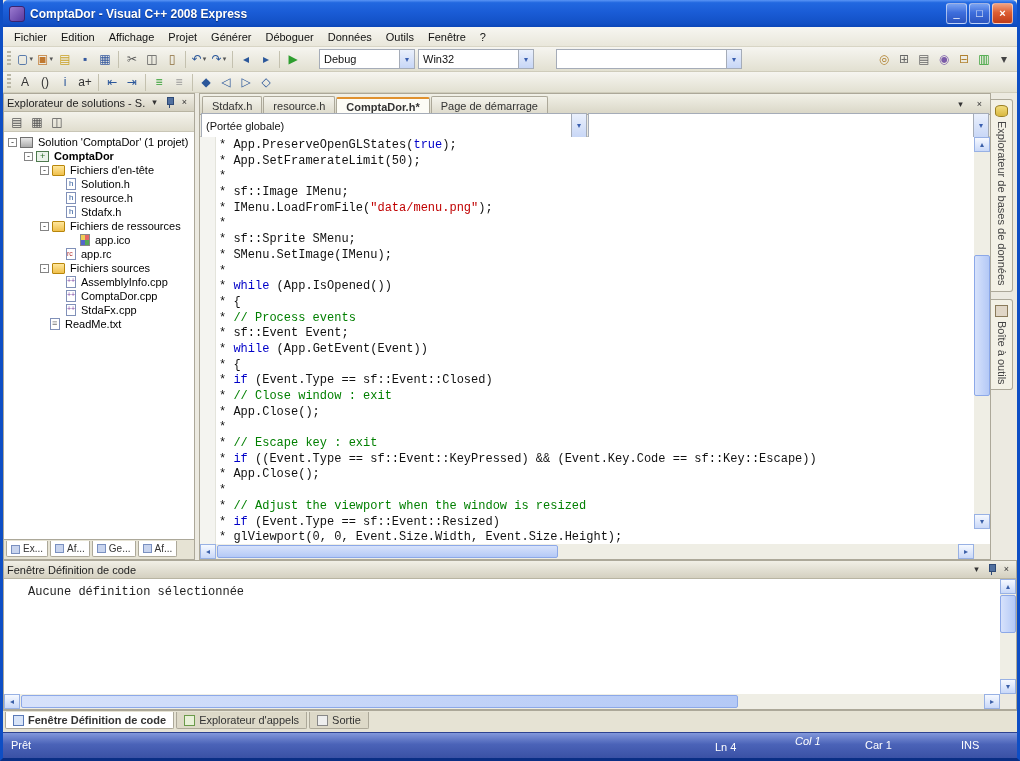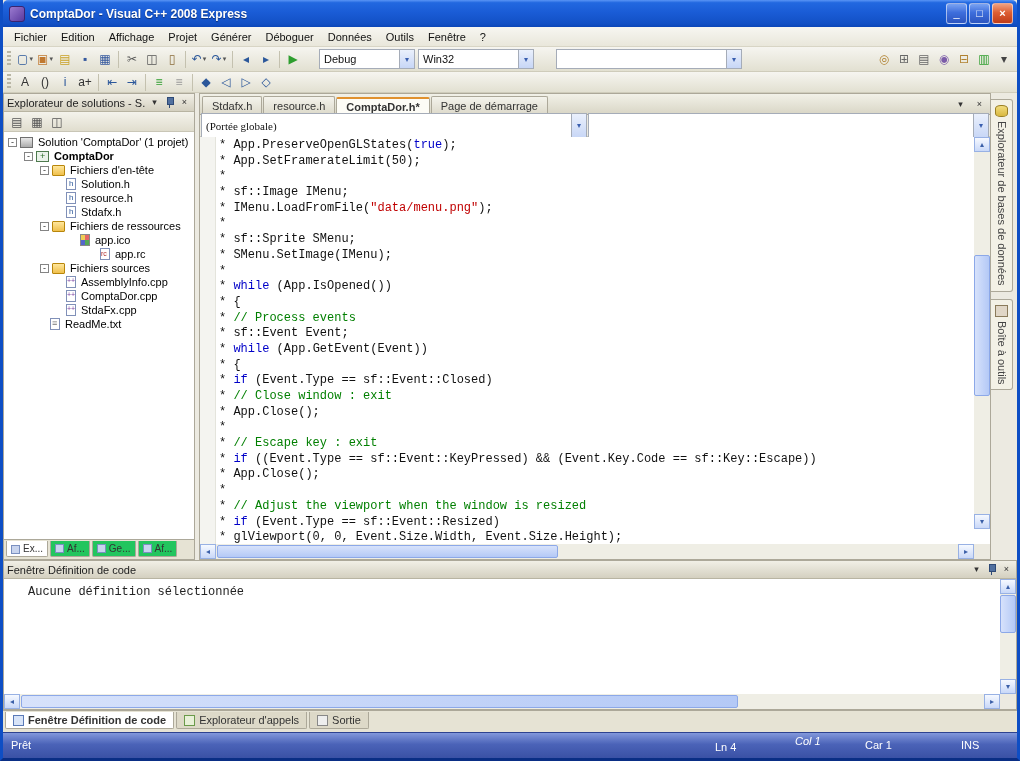--- a/index.html
+++ b/index.html
@@ -77,42 +77,42 @@
   .ti-file-cpp::after{content:"++";position:absolute;left:0px;top:0;font-size:7px;color:#7B3FA0;}
   .ti-file-rc::after{content:"rc";position:absolute;left:0px;top:1px;font-size:7px;color:#B03030;}
   .ti-file-ico{background:conic-gradient(#E46666 0 25%,#55AA55 0 50%,#5566CC 0 75%,#EECC55 0);
     border:1px solid #888;}
   .ti-file-txt::after{content:"≡";position:absolute;left:1px;top:-1px;font-size:9px;color:#777;}
   .tree-label{margin-left:1px;}
   .tree-label.bold{font-weight:bold;}
   .se-tabs{height:20px;flex:none;display:flex;align-items:flex-start;background:#E6E3D4;
     border-top:1px solid #ACA899;padding:1px 2px 0 2px;}
   .xtab{display:flex;align-items:center;gap:3px;padding:2px 4px;font-size:10px;color:#333;
-    background:#22c55e;border:1px solid #ACA899;border-top:none;margin-right:2px;
+    background:#ffffff;border:1px solid #ACA899;border-top:none;margin-right:2px;
     border-radius:0 0 2px 2px;}
   .xtab.active{background:#FFF;align-items:flex-end;}
   .xtab-icon{width:9px;height:9px;background:#C8D4EE;border:1px solid #7A90C0;flex:none;}
 
   .main-splitter{position:absolute;top:0;left:192px;width:4px;height:100%;background:#ECEAE1;}
 
   
   .editor-area{position:absolute;top:0;left:196px;right:26px;height:100%;
     border:1px solid #ACA899;background:#FFF;}
   .ed-tabstrip{position:absolute;top:0;left:0;right:0;height:21px;display:flex;align-items:flex-end;
     background:linear-gradient(#F2F1E8,#D9D6C6);border-bottom:1px solid #ACA899;padding:0 2px;}
   .ed-tab{font-size:11px;color:#333;padding:3px 9px 2px 9px;margin-right:1px;white-space:nowrap;
     background:linear-gradient(#F4F3EC,#DDDACB);border:1px solid #ACA899;border-bottom:none;
     border-radius:2px 2px 0 0;}
   .ed-tab.active{background:#FDFCF6;font-weight:bold;border-top:2px solid #E0912F;padding-top:2px;
     position:relative;top:1px;}
   .ed-tab-controls{margin-left:auto;display:flex;align-items:center;gap:4px;padding:0 2px 3px 0;}
   .ed-tab-controls .hbtn{font-size:9px;}
   .ed-combos{position:absolute;top:21px;left:0;right:0;height:22px;background:#ECEAE1;
     display:flex;align-items:center;padding:1px 1px;border-bottom:1px solid #C9C6B6;gap:1px;}
-  .ed-combos .combo{height:26px;font-family:Liberation Serif, serif;}
+  .ed-combos .combo{height:26px;}
   .scope-combo{width:49%;}
   .members-combo{flex:1;}
   .ed-body{position:absolute;top:43px;left:0;right:0;bottom:15px;background:#FFF;overflow:hidden;}
   .code-margin{position:absolute;top:0;left:0;bottom:0;width:16px;background:#F4F4F0;
     border-right:1px solid #E4E4DC;}
   .code-area{position:absolute;top:1px;left:19px;right:16px;bottom:0;overflow:hidden;
     font-family:"Liberation Mono","DejaVu Sans Mono",monospace;font-size:12px;}
   .code-line{height:15.7px;line-height:15.7px;white-space:pre;}
   .tk-k{color:#111;}
   .tk-b{color:#0000C8;}
@@ -396,21 +396,21 @@
           </div>
           <div class="tree-row" style="padding-left: 36px;">
             <span class="expander">-</span>
             <span class="ti ti-folder"></span>
             <span class="tree-label">Fichiers de ressources</span>
           </div>
           <div class="tree-row" style="padding-left: 76px;">
             <span class="ti ti-file ti-file-ico"></span>
             <span class="tree-label">app.ico</span>
           </div>
-          <div class="tree-row" style="padding-left: 96px;">
+          <div class="tree-row" style="padding-left: 62px;">
             <span class="ti ti-file ti-file-rc"></span>
             <span class="tree-label">app.rc</span>
           </div>
           <div class="tree-row" style="padding-left: 36px;">
             <span class="expander">-</span>
             <span class="ti ti-folder"></span>
             <span class="tree-label">Fichiers sources</span>
           </div>
           <div class="tree-row" style="padding-left: 62px;">
             <span class="ti ti-file ti-file-cpp"></span>

